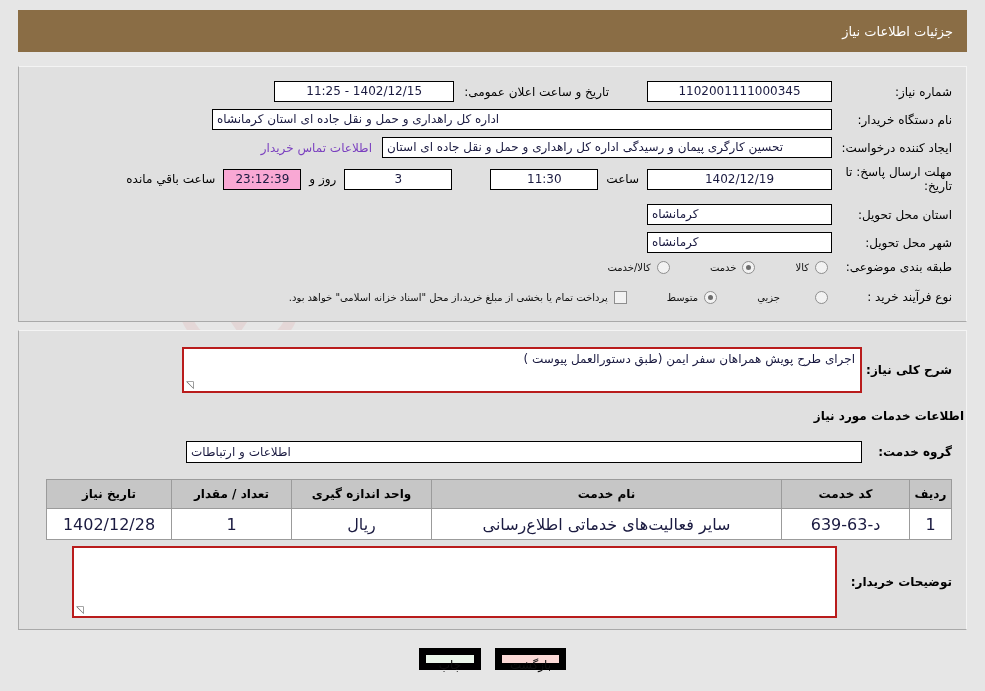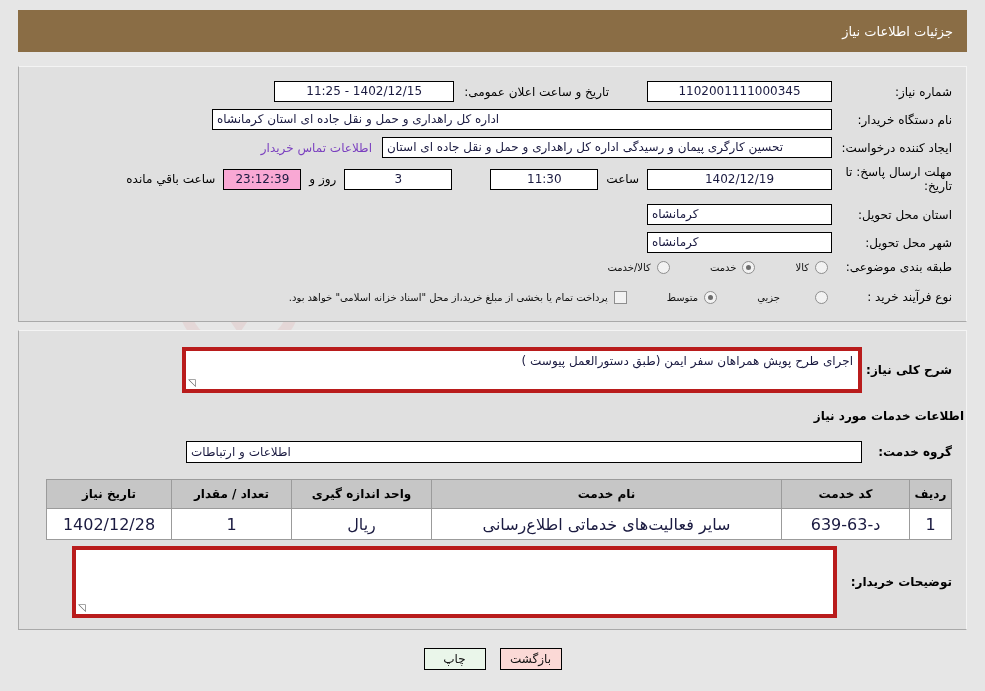--- a/index.html
+++ b/index.html
@@ -156,21 +156,21 @@
     box-sizing: border-box;
     vertical-align: middle;
     flex: none;
   }
   .opt { display: flex; align-items: center; gap: 6px; }
   .opt span { font-size: 10px; color: #111; }
 
   
   .ta {
     background: #ffffff;
-    border: 4px solid #b91c1c;
+    border: 2px solid #b91c1c;
     box-sizing: border-box;
     font-size: 12px;
     color: #1a1a40;
     padding: 3px 5px;
     text-align: right;
     position: relative;
     overflow: hidden;
   }
   .ta .grip {
     position: absolute;
@@ -203,21 +203,21 @@
     background: #ffffff;
     border: 1px solid #9b9b9b;
     height: 28px;
     text-align: center;
     color: #1a1a40;
     font-size: 16px;
   }
 
   
   .btn {
-    border: 1px solid #000000;
+    border: 7px solid #000000;
     box-sizing: border-box;
     height: 22px;
     min-width: 62px;
     font-size: 12px;
     line-height: 20px;
     text-align: center;
     cursor: pointer;
     padding: 0 8px;
     color: #111;
     font-family: "DejaVu Sans", "Liberation Sans", sans-serif;

